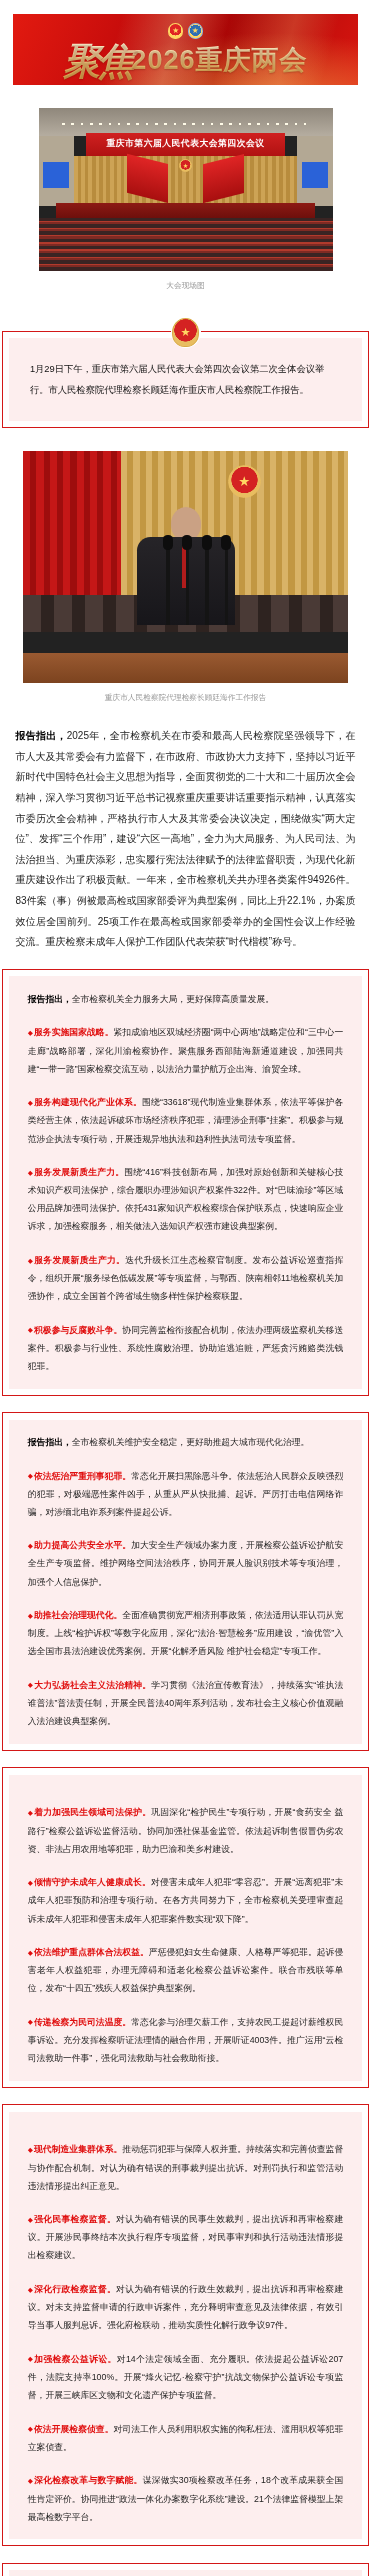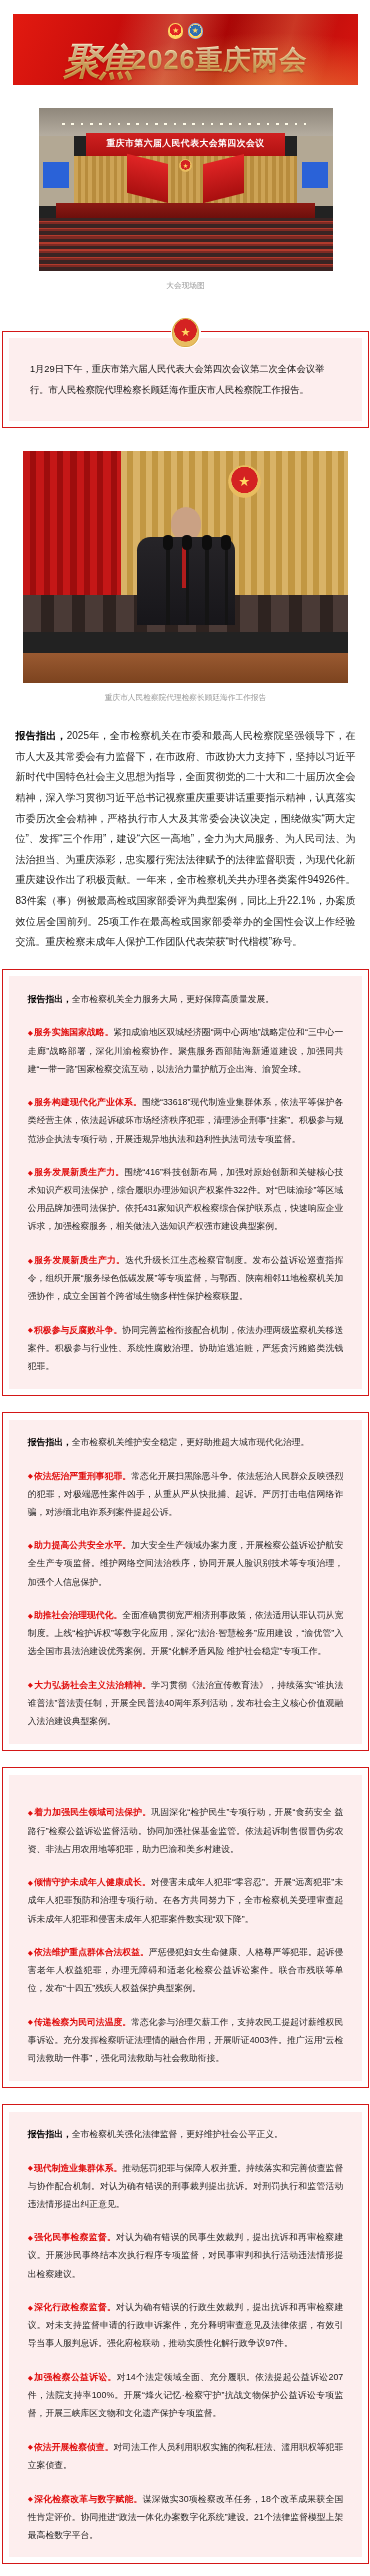--- a/index.html
+++ b/index.html
@@ -211,23 +211,20 @@
             <p class="bullet"><span class="diamond">◆</span><b class="bullet-head">着力加强民生领域司法保护。</b><span class="bullet-body">巩固深化“检护民生”专项行动，开展“食药安全 益路行”检察公益诉讼监督活动。协同加强社保基金监管。依法起诉制售假冒伪劣农资、非法占用农用地等犯罪，助力巴渝和美乡村建设。</span></p>
             <p class="bullet"><span class="diamond">◆</span><b class="bullet-head">倾情守护未成年人健康成长。</b><span class="bullet-body">对侵害未成年人犯罪“零容忍”。开展“远离犯罪”未成年人犯罪预防和治理专项行动。在各方共同努力下，全市检察机关受理审查起诉未成年人犯罪和侵害未成年人犯罪案件数实现“双下降”。</span></p>
             <p class="bullet"><span class="diamond">◆</span><b class="bullet-head">依法维护重点群体合法权益。</b><span class="bullet-body">严惩侵犯妇女生命健康、人格尊严等犯罪。起诉侵害老年人权益犯罪，办理无障碍和适老化检察公益诉讼案件。联合市残联等单位，发布“十四五”残疾人权益保护典型案例。</span></p>
             <p class="bullet"><span class="diamond">◆</span><b class="bullet-head">传递检察为民司法温度。</b><span class="bullet-body">常态化参与治理欠薪工作，支持农民工提起讨薪维权民事诉讼。充分发挥检察听证法理情的融合作用，开展听证4003件。推广运用“云检司法救助一件事”，强化司法救助与社会救助衔接。</span></p>
           </div>
       </div>
     </div>
 
     <div class="redbox secbox box">
       <div class="pinkpanel">
-        <p class="sec-intro-line">
-          <b class="sec-prefix">报告指出，</b><span class="sec-intro">全市检察机关强化法律监督，更好维护社会公平正义。</span>
-        </p>
         <div class="bullets">
             <p class="bullet"><span class="diamond">◆</span><b class="bullet-head">现代制造业集群体系。</b><span class="bullet-body">推动惩罚犯罪与保障人权并重。持续落实和完善侦查监督与协作配合机制。对认为确有错误的刑事裁判提出抗诉。对刑罚执行和监管活动违法情形提出纠正意见。</span></p>
             <p class="bullet"><span class="diamond">◆</span><b class="bullet-head">强化民事检察监督。</b><span class="bullet-body">对认为确有错误的民事生效裁判，提出抗诉和再审检察建议。开展涉民事终结本次执行程序专项监督，对民事审判和执行活动违法情形提出检察建议。</span></p>
             <p class="bullet"><span class="diamond">◆</span><b class="bullet-head">深化行政检察监督。</b><span class="bullet-body">对认为确有错误的行政生效裁判，提出抗诉和再审检察建议。对未支持监督申请的行政申诉案件，充分释明审查意见及法律依据，有效引导当事人服判息诉。强化府检联动，推动实质性化解行政争议97件。</span></p>
             <p class="bullet"><span class="diamond">◆</span><b class="bullet-head">加强检察公益诉讼。</b><span class="bullet-body">对14个法定领域全面、充分履职。依法提起公益诉讼207件，法院支持率100%。开展“烽火记忆·检察守护”抗战文物保护公益诉讼专项监督，开展三峡库区文物和文化遗产保护专项监督。</span></p>
             <p class="bullet"><span class="diamond">◆</span><b class="bullet-head">依法开展检察侦查。</b><span class="bullet-body">对司法工作人员利用职权实施的徇私枉法、滥用职权等犯罪立案侦查。</span></p>
             <p class="bullet"><span class="diamond">◆</span><b class="bullet-head">深化检察改革与数字赋能。</b><span class="bullet-body">谋深做实30项检察改革任务，18个改革成果获全国性肯定评价。协同推进“政法一体化办案数字化系统”建设。21个法律监督模型上架最高检数字平台。</span></p>
           </div>
       </div>
     </div>

